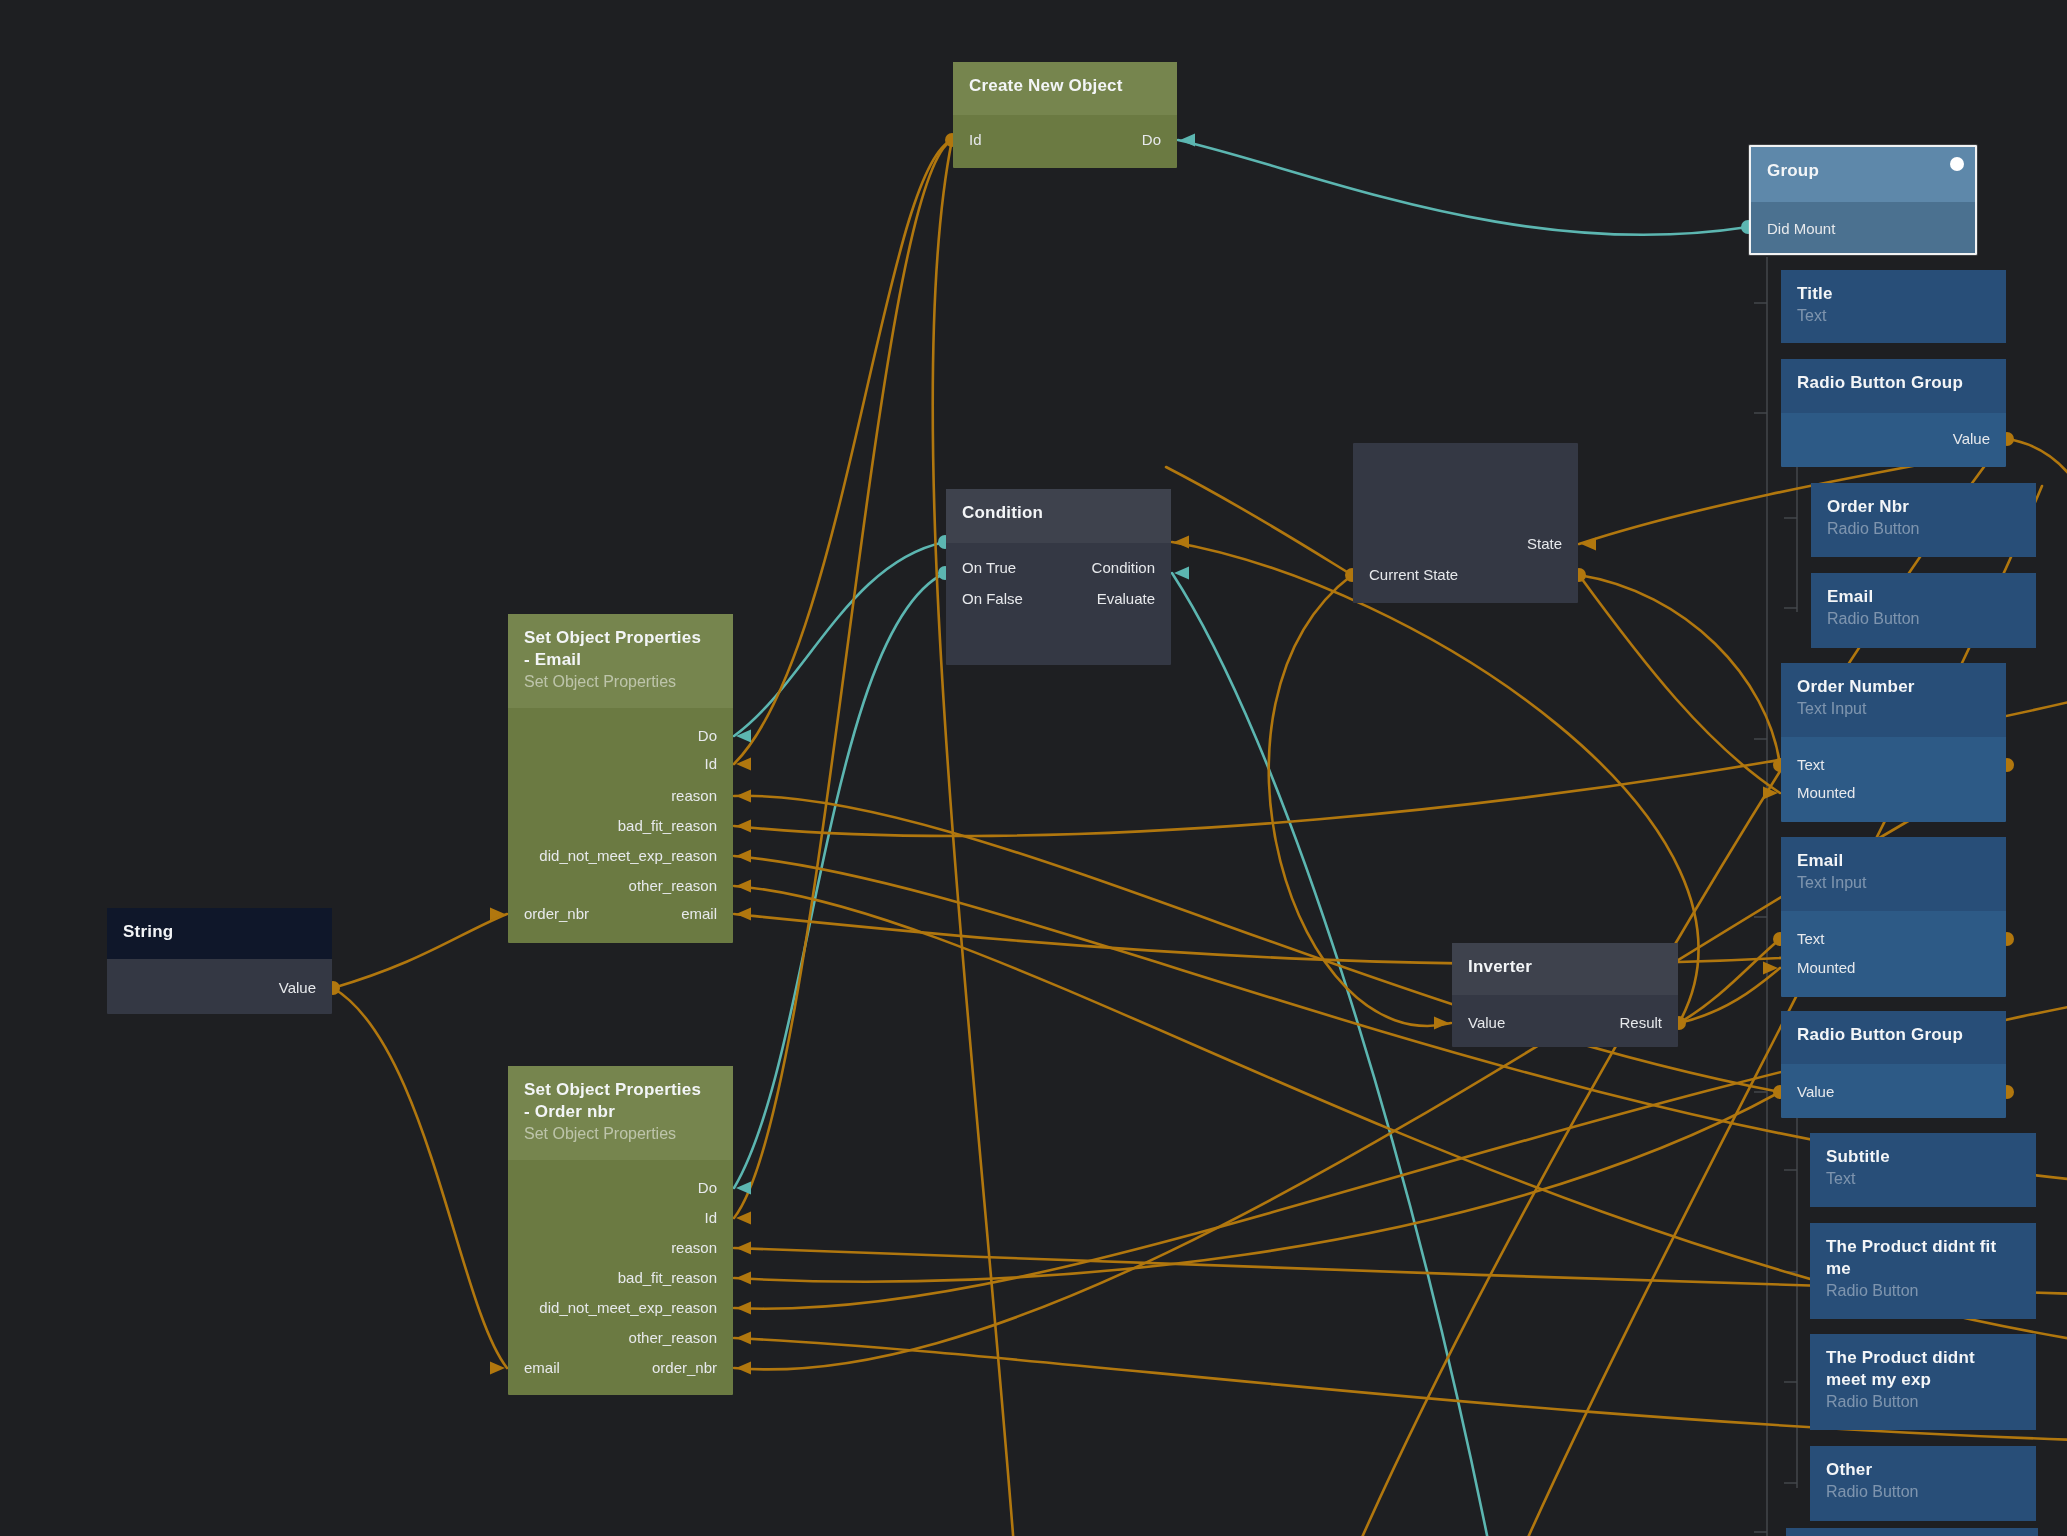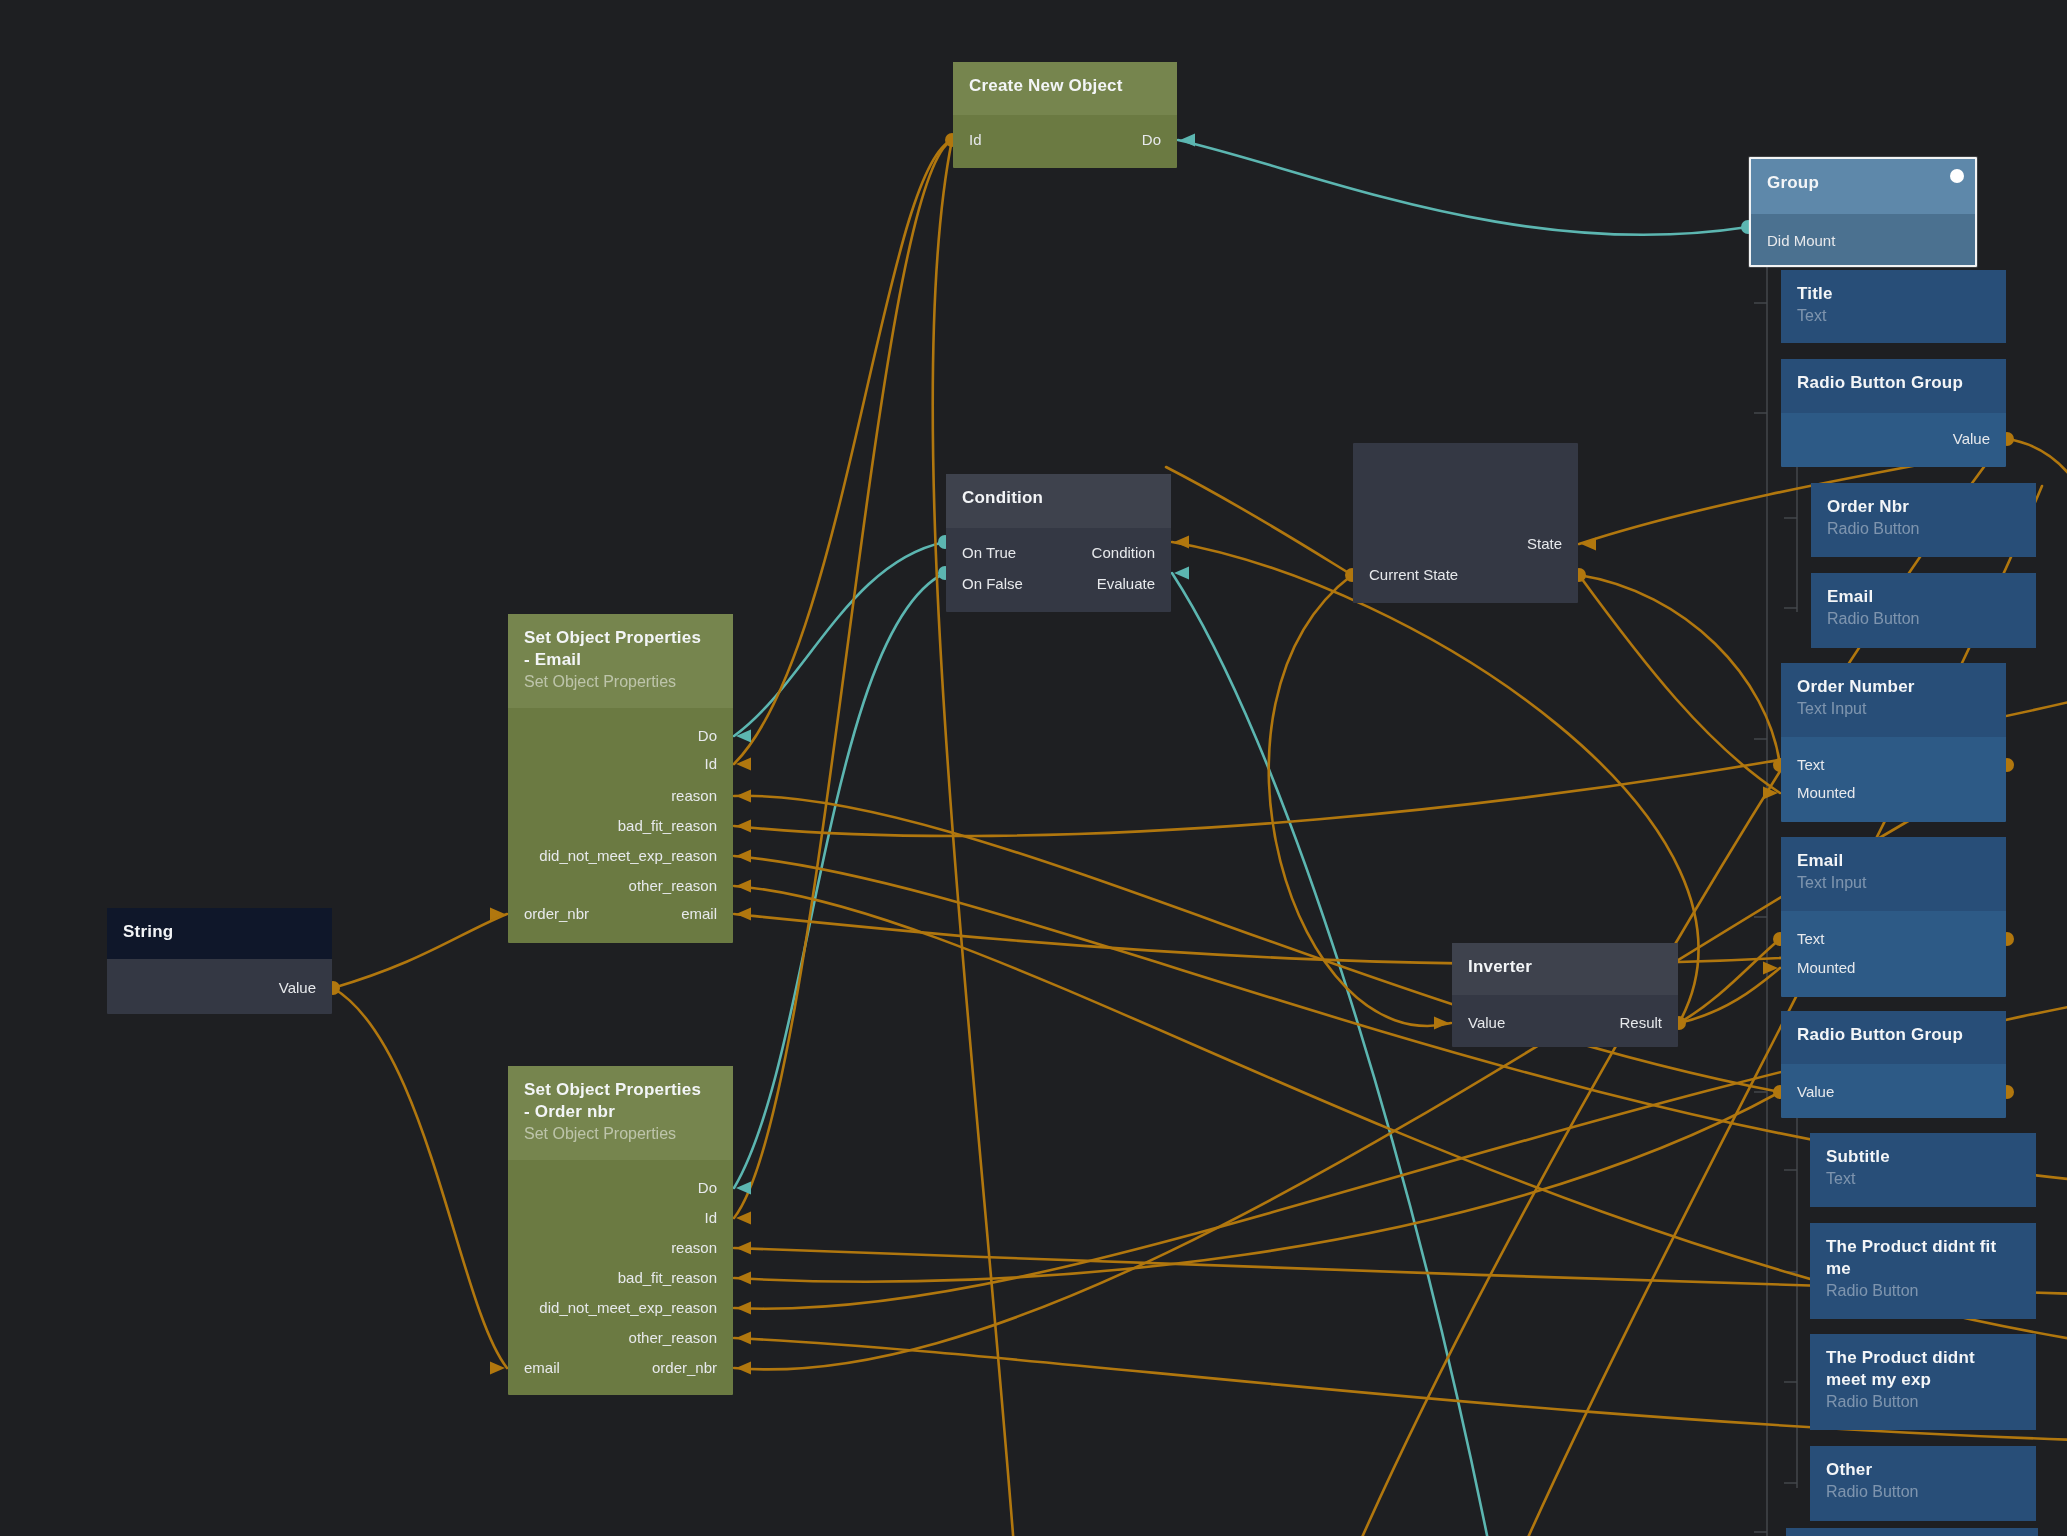--- a/index.html
+++ b/index.html
@@ -112,21 +112,21 @@
       <polygon points="505,1368 490,1361.5 490,1374.5" fill="#b1770e"></polygon>
     </svg>
   <div id="nodes">
       <div class="node green" style="left: 953px; top: 62px; width: 224px; height: 106px; background: rgb(107, 122, 66);">
         <div class="hdr" style="height: 53px; background: rgb(118, 133, 78);">
           <div class="title">Create New Object</div>
         </div>
         <div class="port left" style="top: 67px;">Id</div>
         <div class="port right" style="top: 67px;">Do</div>
       </div>
-      <div class="node group sel" style="left: 1749px; top: 145px; width: 228px; height: 110px; background: rgb(75, 113, 144); margin-top: 12px;">
+      <div class="node group sel" style="left: 1749px; top: 145px; width: 228px; height: 110px; background: rgb(75, 113, 144);">
         <div class="hdr" style="height: 55px; background: rgb(94, 136, 170);">
           <div class="title">Group</div>
         </div>
         <div class="corner-dot"></div>
         <div class="port left" style="top: 71px;">Did Mount</div>
       </div>
       <div class="node blue" style="left: 1781px; top: 270px; width: 225px; height: 73px; background: rgb(45, 90, 134);">
         <div class="hdr" style="height: 73px; background: rgb(40, 78, 120);">
           <div class="title">Title</div>
           <div class="subtitle">Text</div>
@@ -196,21 +196,21 @@
         <div class="hdr" style="height: 75px; background: rgb(40, 78, 120);">
           <div class="title">Other</div>
           <div class="subtitle">Radio Button</div>
         </div>
       </div>
       <div class="node blue" style="left: 1786px; top: 1528px; width: 252px; height: 8px; background: rgb(45, 90, 134);">
         <div class="hdr" style="height: 8px; background: rgb(40, 78, 120);">
           <div class="title"></div>
         </div>
       </div>
-      <div class="node dark" style="left: 946px; top: 474px; width: 225px; height: 138px; background: rgb(52, 56, 68);">
+      <div class="node dark" style="left: 946px; top: 489px; width: 225px; height: 176px; background: rgb(52, 56, 68);">
         <div class="hdr" style="height: 54px; background: rgb(62, 66, 77);">
           <div class="title">Condition</div>
         </div>
         <div class="port left" style="top: 68px;">On True</div>
         <div class="port right" style="top: 68px;">Condition</div>
         <div class="port left" style="top: 99px;">On False</div>
         <div class="port right" style="top: 99px;">Evaluate</div>
       </div>
       <div class="node dark" style="left: 1353px; top: 443px; width: 225px; height: 160px; background: rgb(52, 56, 68);">
         <div class="port right" style="top: 90px;">State</div>

